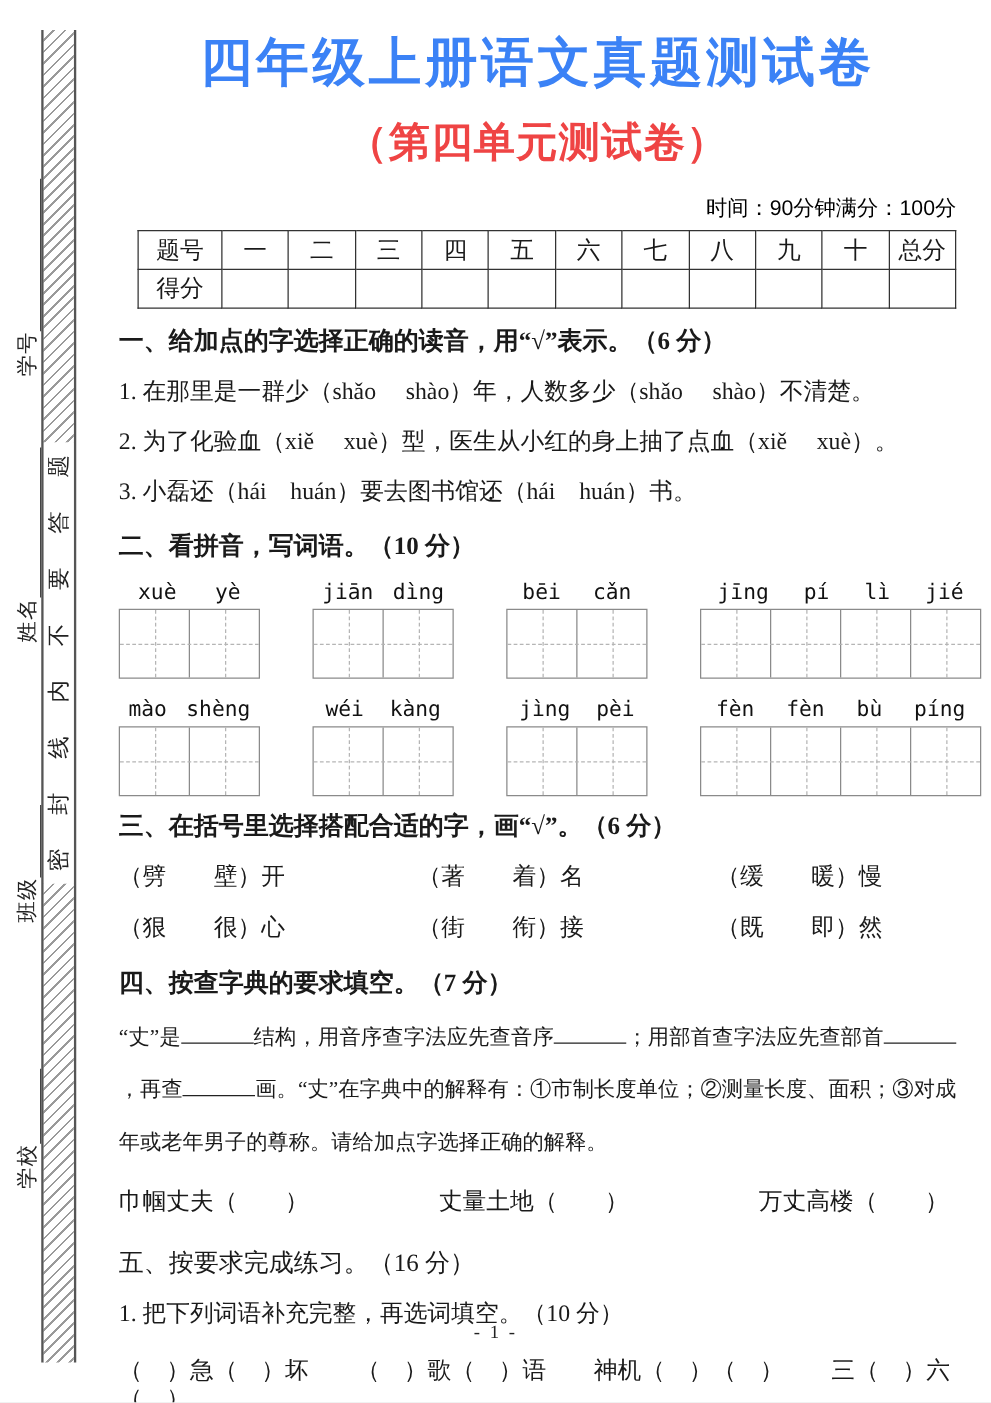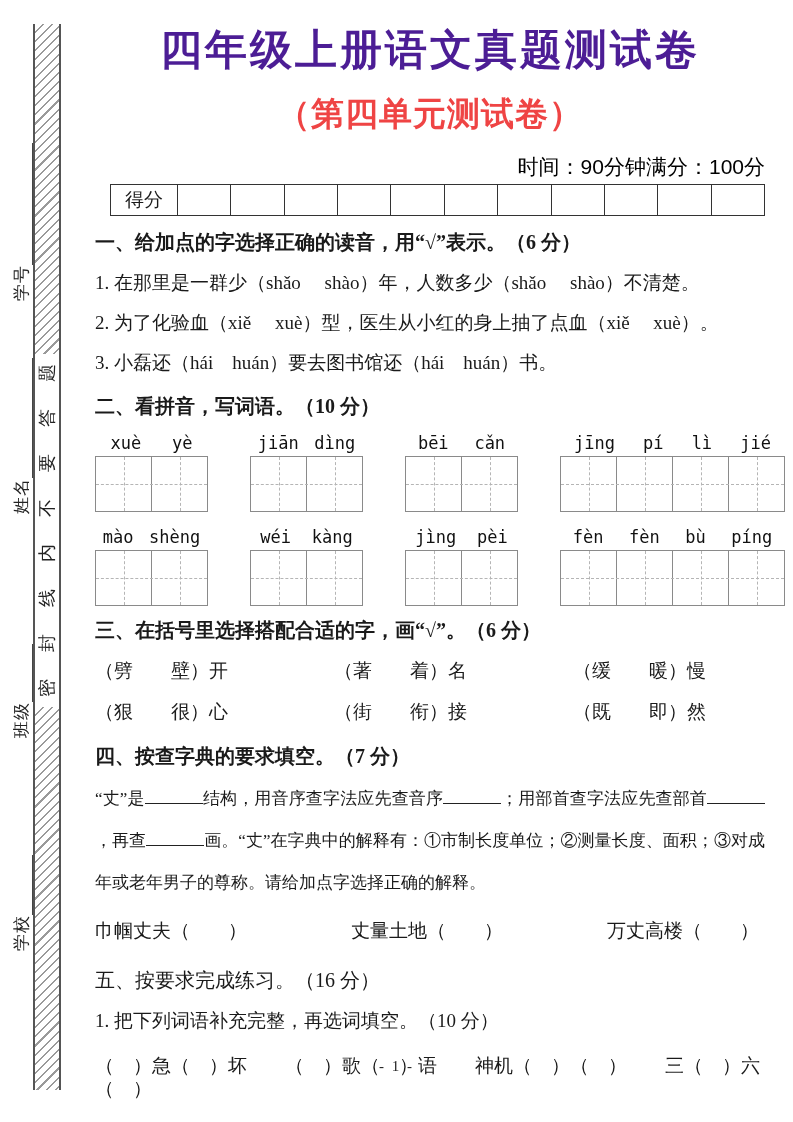--- a/index.html
+++ b/index.html
@@ -30,28 +30,28 @@
   .seal-field{
     position:absolute;height:22px;display:flex;align-items:flex-end;
     transform:rotate(-90deg);font-size:17px;color:#222;
   }
   .seal-field .fld-label{white-space:nowrap;letter-spacing:1px;}
   .seal-field .fld-blank{flex:1 1 auto;border-bottom:1.5px solid #444;height:18px;}
   
   .content{position:absolute;left:95px;top:0;width:670px;}
   .title{
     margin:24px 0 0 0;text-align:center;font-size:42px;line-height:52px;font-weight:bold;
-    font-family:"Liberation Sans","DejaVu Sans",sans-serif;letter-spacing:3px;color:#4c1d95;
+    font-family:"Liberation Sans","DejaVu Sans",sans-serif;letter-spacing:3px;color:#3b82f6;
   }
   .subtitle{
     margin:16px 0 0 0;text-align:center;font-size:33px;line-height:44px;font-weight:bold;
     font-family:"Liberation Sans","DejaVu Sans",sans-serif;letter-spacing:1px;color:#ef4444;
   }
   .meta{
-    margin-top:20px;text-align:right;font-size:21px;line-height:22px;
+    margin-top:20px;text-align:right;font-size:17px;line-height:22px;
     font-family:"Liberation Sans","DejaVu Sans",sans-serif;color:#000;
   }
   table.score{
     border-collapse:collapse;width:655px;margin:6px 0 0 15px;table-layout:fixed;
   }
   table.score td{
     border:1.6px solid #333;height:30px;text-align:center;font-size:19px;padding:0;
     font-family:"Liberation Serif",serif;
   }
   table.score td.first{width:66px;}
@@ -127,20 +127,34 @@
       </div>
     </div>
 
   <div class="content">
     <h1 class="title">四年级上册语文真题测试卷</h1>
     <h2 class="subtitle">（第四单元测试卷）</h2>
     <div class="meta">时间：90分钟满分：100分</div>
 
     <table class="score">
       <tbody>
+        <tr id="score-header-row">
+            <td class="first">题号</td>
+            <td>一</td>
+            <td>二</td>
+            <td>三</td>
+            <td>四</td>
+            <td>五</td>
+            <td>六</td>
+            <td>七</td>
+            <td>八</td>
+            <td>九</td>
+            <td>十</td>
+            <td>总分</td>
+          </tr>
         <tr id="score-value-row">
             <td class="first">得分</td>
             <td></td>
             <td></td>
             <td></td>
             <td></td>
             <td></td>
             <td></td>
             <td></td>
             <td></td>

